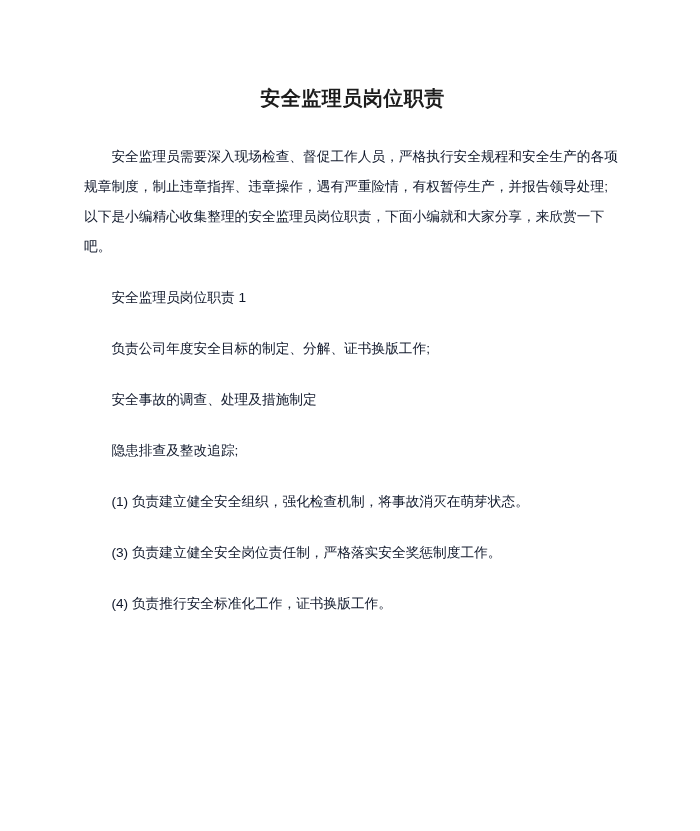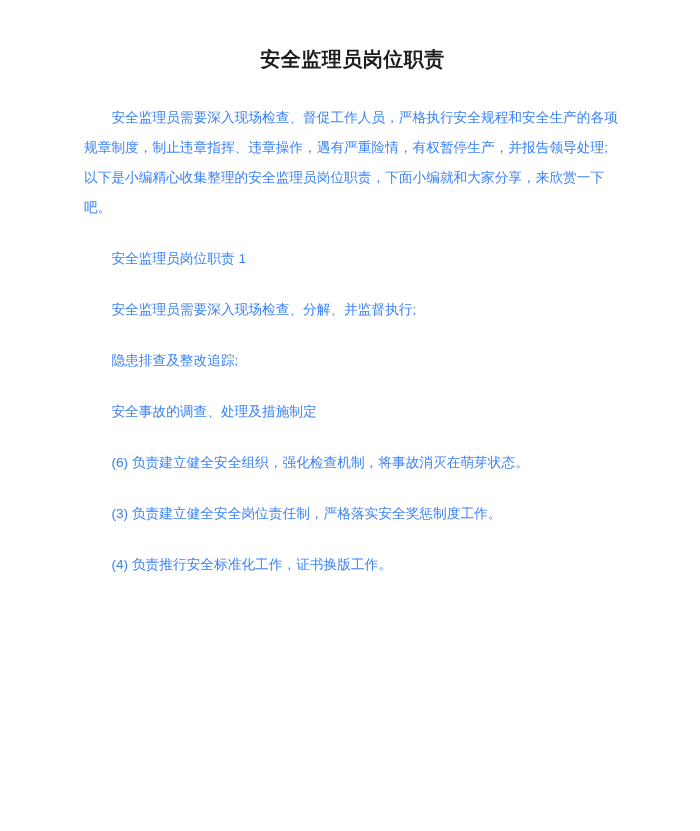--- a/index.html
+++ b/index.html
@@ -9,53 +9,53 @@
   body {
     width: 700px;
     height: 831px;
     background: #ffffff;
     overflow: hidden;
     font-family: "Liberation Sans", "DejaVu Sans", sans-serif;
   }
   .page {
     margin-left: 84px;
     width: 537px;
-    padding-top: 47px;
+    padding-top: 86px;
   }
   .title {
     margin: 0;
     font-size: 20px;
     line-height: 24px;
     font-weight: 700;
     text-align: center;
     color: #1c1c1c;
     letter-spacing: 0.5px;
     font-family: "Liberation Sans", "DejaVu Sans", sans-serif;
   }
   .para {
     margin: 21px 0 0 0;
     font-size: 13.7px;
     line-height: 30px;
-    color: #3b82f6;
+    color: #0f172a;
     text-indent: 2em;
     text-align: left;
     word-break: break-word;
   }
   .intro {
     margin-top: 32px;
   }
 </style>
 </head>
 <body>
 
 <div class="page">
   <h1 class="title">安全监理员岗位职责</h1>
 
   <p class="para intro">安全监理员需要深入现场检查、督促工作人员，严格执行安全规程和安全生产的各项规章制度，制止违章指挥、违章操作，遇有严重险情，有权暂停生产，并报告领导处理;以下是小编精心收集整理的安全监理员岗位职责，下面小编就和大家分享，来欣赏一下吧。</p>
 
   <p class="para">安全监理员岗位职责 1</p>
-  <p class="para">安全监理员需要深入现场检查、分解、并监督执行;</p>
+  <p class="para">负责公司年度安全目标的制定、分解、证书换版工作;</p>
+  <p class="para">安全事故的调查、处理及措施制定</p>
   <p class="para">隐患排查及整改追踪;</p>
-  <p class="para">安全事故的调查、处理及措施制定</p>
-  <p class="para">(6) 负责建立健全安全组织，强化检查机制，将事故消灭在萌芽状态。</p>
+  <p class="para">(1) 负责建立健全安全组织，强化检查机制，将事故消灭在萌芽状态。</p>
   <p class="para">(3) 负责建立健全安全岗位责任制，严格落实安全奖惩制度工作。</p>
   <p class="para">(4) 负责推行安全标准化工作，证书换版工作。</p>
 </div>
 
 </body></html>

